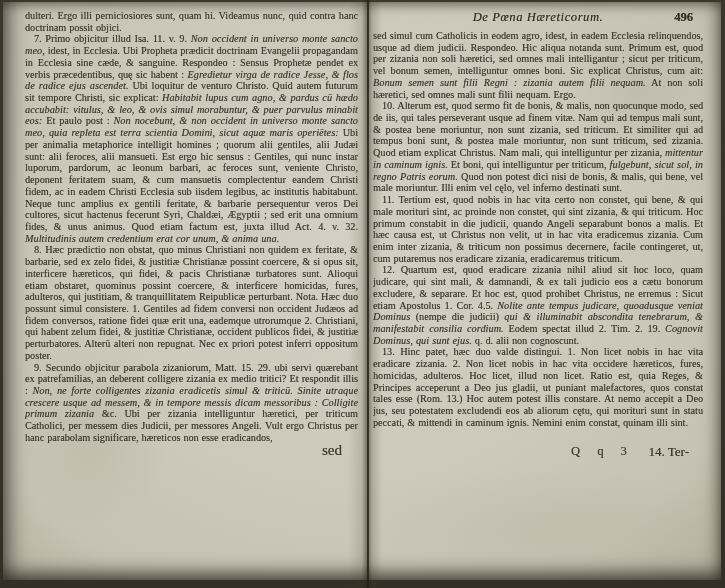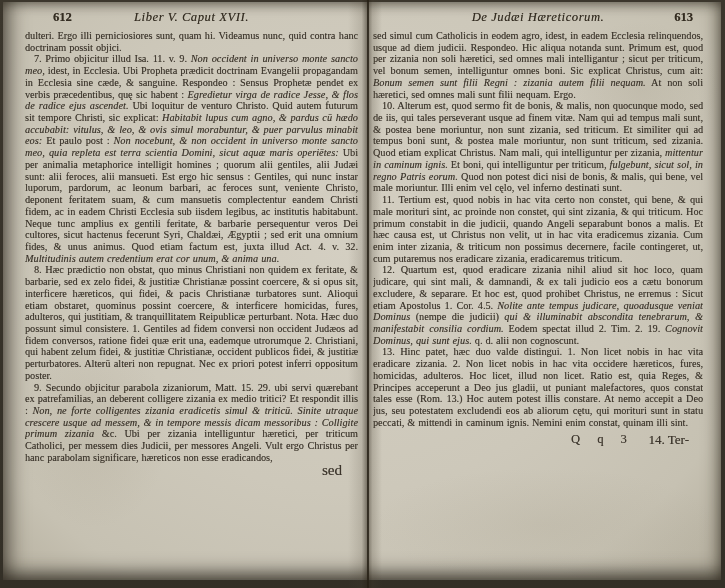--- a/index.html
+++ b/index.html
@@ -75,56 +75,52 @@
   }
   .page-body p { margin: 0; }
   .page-body p.ind { text-indent: 9px; }
   .page-body i { letter-spacing: 0.1px; }
   .catchword-row {
     text-align: right; padding-right: 16px;
     font-size: 15px; color: #3a332a; line-height: 12px;
     text-shadow: 0.25px 0.3px 0.4px rgba(58,51,42,0.5);
   }
   .footer-row {
-    position: relative; margin-top: 4px; height: 14px;
+    position: relative; margin-top: 16px; height: 14px;
     font-size: 11.5px; color: #3a332a;
     text-shadow: 0.25px 0.3px 0.4px rgba(58,51,42,0.5);
   }
   .signature { position: absolute; left: 198px; letter-spacing: 7px; font-size: 12.5px; }
   .catchword-next { position: absolute; right: 14px; font-size: 13px; }
 </style>
 </head>
 <body>
 
 <div class="scan">
   <div class="paper"></div>
   <div class="stain stain-a"></div>
   <div class="stain stain-b"></div>
   <div class="stain stain-c"></div>
 
   <div class="page page-left">
-    <div class="page-header">
-      <span class="page-number page-number-left">612</span>
-      <span class="running-title">Liber V. Caput XVII.</span>
-    </div>
     <div class="page-body">
         <p><span>dulteri. Ergo illi perniciosiores sunt, quam hi. Videamus nunc, quid contra hanc doctrinam possit objici.</span></p>
         <p class="ind"><span>7. Primo objicitur illud Isa. 11. v. 9. </span><i>Non occident in universo monte sancto meo,</i><span> idest, in Ecclesia. Ubi Propheta prædicit doctrinam Evangelii propagandam in Ecclesia sine cæde, &amp; sanguine. Respondeo : Sensus Prophetæ pendet ex verbis præcedentibus, quę sic habent : </span><i>Egredietur virga de radice Jesse, &amp; flos de radice ejus ascendet.</i><span> Ubi loquitur de venturo Christo. Quid autem futurum sit tempore Christi, sic explicat: </span><i>Habitabit lupus cum agno, &amp; pardus cū hædo accubabit: vitulus, &amp; leo, &amp; ovis simul morabuntur, &amp; puer parvulus minabit eos:</i><span> Et paulo post : </span><i>Non nocebunt, &amp; non occident in universo monte sancto meo, quia repleta est terra scientia Domini, sicut aquæ maris operiētes:</i><span> Ubi per animalia metaphorice intelligit homines ; quorum alii gentiles, alii Judæi sunt: alii feroces, alii mansueti. Est ergo hic sensus : Gentiles, qui nunc instar luporum, pardorum, ac leonum barbari, ac feroces sunt, veniente Christo, deponent feritatem suam, &amp; cum mansuetis complectentur eandem Christi fidem, ac in eadem Christi Ecclesia sub iisdem legibus, ac institutis habitabunt. Neque tunc amplius ex gentili feritate, &amp; barbarie persequentur veros Dei cultores, sicut hactenus fecerunt Syri, Chaldæi, Ægyptii ; sed erit una omnium fides, &amp; unus animus. Quod etiam factum est, juxta illud Act. 4. v. 32. </span><i>Multitudinis autem credentium erat cor unum, &amp; anima una.</i></p>
         <p class="ind"><span>8. Hæc prædictio non obstat, quo minus Christiani non quidem ex feritate, &amp; barbarie, sed ex zelo fidei, &amp; justitiæ Christianæ possint coercere, &amp; si opus sit, interficere hæreticos, qui fidei, &amp; pacis Christianæ turbatores sunt. Alioqui etiam obstaret, quominus possint coercere, &amp; interficere homicidas, fures, adulteros, qui justitiam, &amp; tranquillitatem Reipublicæ perturbant. Nota. Hæc duo possunt simul consistere. 1. Gentiles ad fidem conversi non occident Judæos ad fidem conversos, ratione fidei quæ erit una, eademque utrorumque 2. Christiani, qui habent zelum fidei, &amp; justitiæ Christianæ, occident publicos fidei, &amp; justitiæ perturbatores. Alterū alteri non repugnat. Nec ex priori potest inferri oppositum poster.</span></p>
         <p class="ind"><span>9. Secundo objicitur parabola zizaniorum, Matt. 15. 29. ubi servi quærebant ex patrefamilias, an deberent colligere zizania ex medio tritici? Et respondit illis : </span><i>Non, ne forte colligentes zizania eradicetis simul &amp; triticū. Sinite utraque crescere usque ad messem, &amp; in tempore messis dicam messoribus : Colligite primum zizania</i><span> &amp;c. Ubi per zizania intelliguntur hæretici, per triticum Catholici, per messem dies Judicii, per messores Angeli. Vult ergo Christus per hanc parabolam significare, hæreticos non esse eradicandos,</span></p>
       </div>
     <div class="catchword-row">
       <span>sed</span>
     </div>
   </div>
 
   <div class="page page-right">
     <div class="page-header">
-      <span class="running-title">De Judæi Hæreticorum.</span>
-      <span class="page-number page-number-right">613</span>
+      <span class="running-title">De Pœna Hæreticorum.</span>
+      <span class="page-number page-number-right">496</span>
     </div>
     <div class="page-body">
         <p><span>sed simul cum Catholicis in eodem agro, idest, in eadem Ecclesia relinquendos, usque ad diem judicii. Respondeo. Hic aliqua notanda sunt. Primum est, quod per zizania non soli hæretici, sed omnes mali intelligantur ; sicut per triticum, vel bonum semen, intelliguntur omnes boni. Sic explicat Christus, cum ait: </span><i>Bonum semen sunt filii Regni : zizania autem filii nequam.</i><span> At non soli hæretici, sed omnes mali sunt filii nequam. Ergo.</span></p>
         <p class="ind"><span>10. Alterum est, quod sermo fit de bonis, &amp; malis, non quocunque modo, sed de iis, qui tales perseverant usque ad finem vitæ. Nam qui ad tempus mali sunt, &amp; postea bene moriuntur, non sunt zizania, sed triticum. Et similiter qui ad tempus boni sunt, &amp; postea male moriuntur, non sunt triticum, sed zizania. Quod etiam explicat Christus. Nam mali, qui intelliguntur per zizania, </span><i>mittentur in caminum ignis.</i><span> Et boni, qui intelliguntur per triticum, </span><i>fulgebunt, sicut sol, in regno Patris eorum.</i><span> Quod non potest dici nisi de bonis, &amp; malis, qui bene, vel male moriuntur. Illi enim vel cęlo, vel inferno destinati sunt.</span></p>
         <p class="ind"><span>11. Tertium est, quod nobis in hac vita certo non constet, qui bene, &amp; qui male morituri sint, ac proinde non constet, qui sint zizania, &amp; qui triticum. Hoc primum constabit in die judicii, quando Angeli separabunt bonos a malis. Et hæc causa est, ut Christus non velit, ut in hac vita eradicemus zizania. Cum enim inter zizania, &amp; triticum non possimus decernere, facile contingeret, ut, cum putaremus nos eradicare zizania, eradicaremus triticum.</span></p>
         <p class="ind"><span>12. Quartum est, quod eradicare zizania nihil aliud sit hoc loco, quam judicare, qui sint mali, &amp; damnandi, &amp; ex tali judicio eos a cætu bonorum excludere, &amp; separare. Et hoc est, quod prohibet Christus, ne erremus : Sicut etiam Apostolus 1. Cor. 4.5. </span><i>Nolite ante tempus judicare, quoadusque veniat Dominus</i><span> (nempe die judicii) </span><i>qui &amp; illuminabit abscondita tenebrarum, &amp; manifestabit consilia cordium.</i><span> Eodem spectat illud 2. Tim. 2. 19. </span><i>Cognovit Dominus, qui sunt ejus.</i><span> q. d. alii non cognoscunt.</span></p>
         <p class="ind"><span>13. Hinc patet, hæc duo valde distingui. 1. Non licet nobis in hac vita eradicare zizania. 2. Non licet nobis in hac vita occidere hæreticos, fures, homicidas, adulteros. Hoc licet, illud non licet. Ratio est, quia Reges, &amp; Principes acceperunt a Deo jus gladii, ut puniant malefactores, quos constat tales esse (Rom. 13.) Hoc autem potest illis constare. At nemo accepit a Deo jus, seu potestatem excludendi eos ab aliorum cętu, qui morituri sunt in statu peccati, &amp; mittendi in caminum ignis. Nemini enim constat, quinam illi sint.</span></p>
       </div>
     <div class="footer-row">
       <span class="signature">Q q 3</span>

